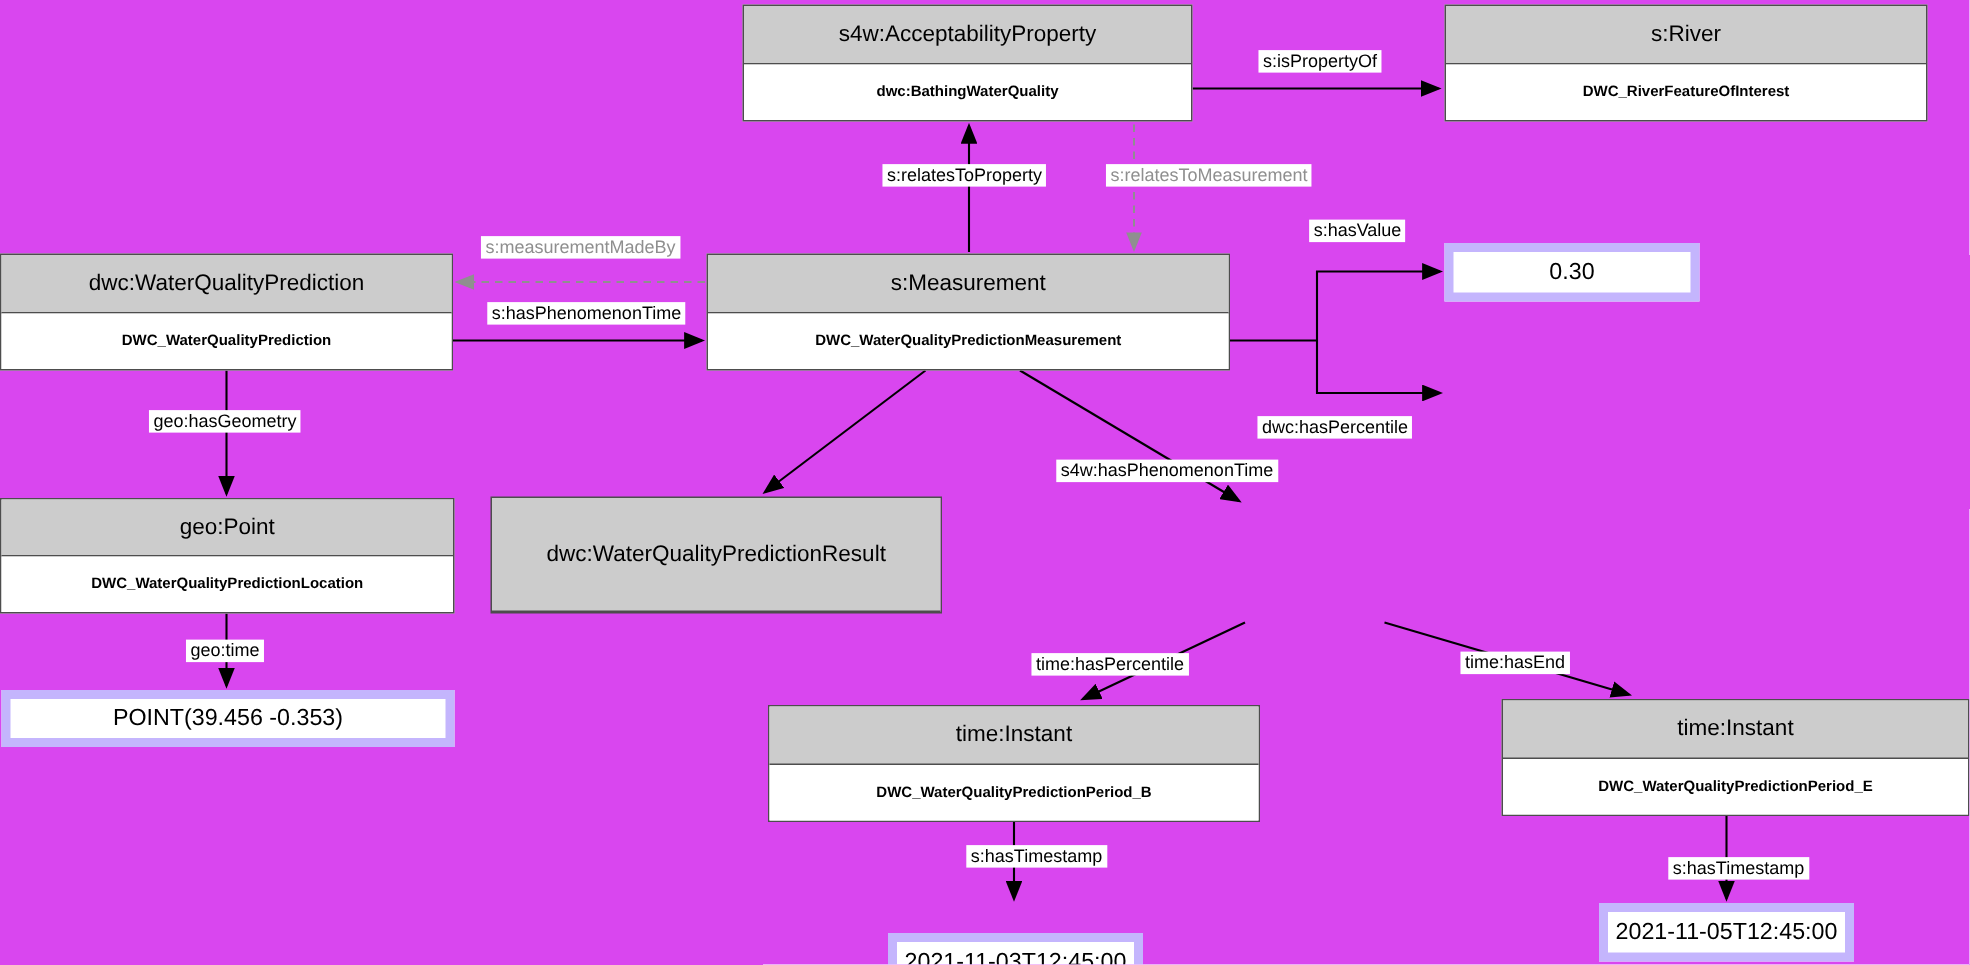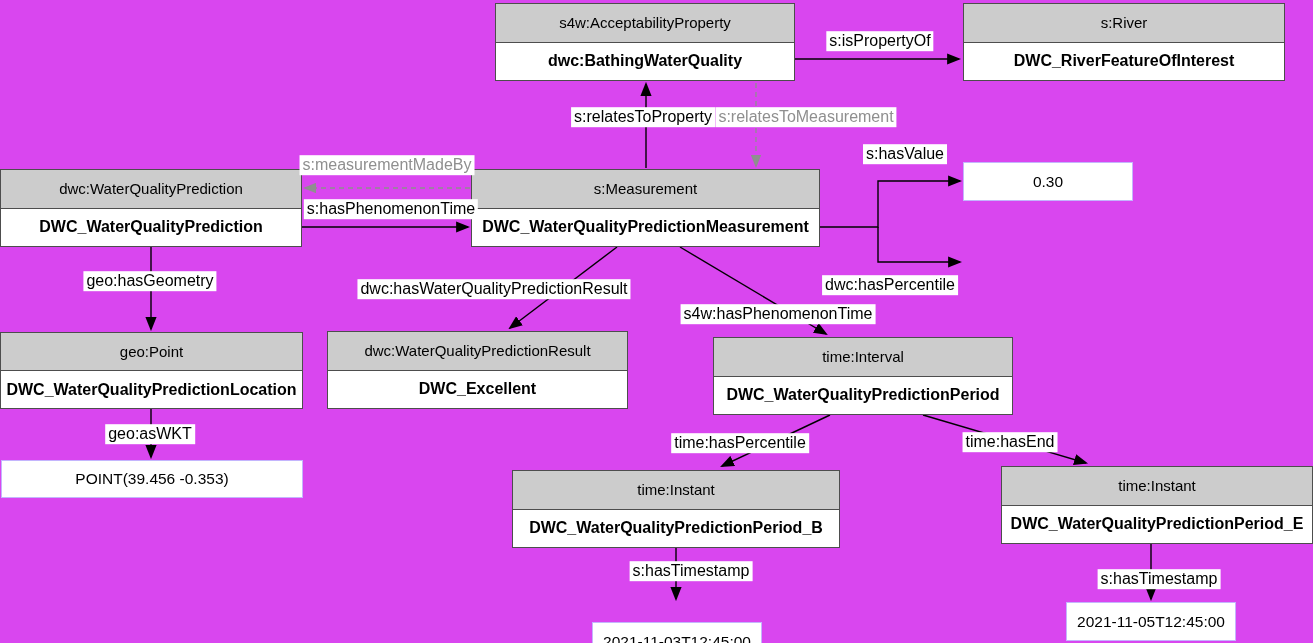--- a/index.html
+++ b/index.html
@@ -18,29 +18,29 @@
     position:absolute;box-sizing:border-box;border:1.5px solid var(--box-border,#4d4d4d);
     background:#fff;display:flex;flex-direction:column;height:78px;
   }
   .node-type{
     flex:1;display:flex;align-items:center;justify-content:center;
     background:var(--header-fill,#ccc);border-bottom:1.5px solid var(--box-border,#4d4d4d);
     font-size:15px;color:#000;white-space:nowrap;
   }
   .node-instance{
     flex:1;display:flex;align-items:center;justify-content:center;
-    font-weight:bold;font-size:16px;color:#000;white-space:nowrap;background:#fff;
+    font-weight:bold;font-size:10px;color:#000;white-space:nowrap;background:#fff;
   }
   .literal{
-    position:absolute;box-sizing:border-box;border:1px solid #c4b5fd;background:#fff;
+    position:absolute;box-sizing:border-box;border:6px solid #c4b5fd;background:#fff;
     display:flex;align-items:center;justify-content:center;font-size:15.5px;color:#000;
     white-space:nowrap;
   }
   .edge-label{
-    position:absolute;transform:translate(-50%,-50%);font-size:16px;color:#000;
+    position:absolute;transform:translate(-50%,-50%);font-size:12px;color:#000;
     background:#fff;padding:1px 3px;white-space:nowrap;line-height:1.1;
   }
   .edge-label.muted{color:var(--muted-label,#8f8f8f);}
 </style>
 </head>
 <body>
 
 <div id="canvas">
 
   <svg id="edges-svg" viewBox="0 0 1313 643" xmlns="http://www.w3.org/2000/svg">
@@ -90,27 +90,22 @@
     <div class="node-instance">DWC_WaterQualityPredictionMeasurement</div>
   </div>
 
   <div class="node" style="left:0px;top:332px;width:303px;height:77px">
     <div class="node-type">geo:Point</div>
     <div class="node-instance">DWC_WaterQualityPredictionLocation</div>
   </div>
 
   <div class="node" style="left:327px;top:331px;width:301px">
     <div class="node-type">dwc:WaterQualityPredictionResult</div>
-    <div class="node-instance">DWC_Excellent</div>
   </div>
 
-  <div class="node" style="left:713px;top:337px;width:300px">
-    <div class="node-type">time:Interval</div>
-    <div class="node-instance">DWC_WaterQualityPredictionPeriod</div>
-  </div>
 
   <div class="node" style="left:512px;top:470px;width:328px">
     <div class="node-type">time:Instant</div>
     <div class="node-instance">DWC_WaterQualityPredictionPeriod_B</div>
   </div>
 
   <div class="node" style="left:1001px;top:466px;width:312px">
     <div class="node-type">time:Instant</div>
     <div class="node-instance">DWC_WaterQualityPredictionPeriod_E</div>
   </div>
@@ -121,21 +116,20 @@
   <div class="literal" style="left:1066px;top:602px;width:170px;height:39px">2021-11-05T12:45:00</div>
 
   <div class="edge-label" style="left:880px;top:41px">s:isPropertyOf</div>
   <div class="edge-label" style="left:643px;top:117px">s:relatesToProperty</div>
   <div class="edge-label muted" style="left:806px;top:117px">s:relatesToMeasurement</div>
   <div class="edge-label muted" style="left:387px;top:165px">s:measurementMadeBy</div>
   <div class="edge-label" style="left:391px;top:209px">s:hasPhenomenonTime</div>
   <div class="edge-label" style="left:905px;top:154px">s:hasValue</div>
   <div class="edge-label" style="left:890px;top:285px">dwc:hasPercentile</div>
   <div class="edge-label" style="left:150px;top:281px">geo:hasGeometry</div>
-  <div class="edge-label" style="left:150px;top:434px">geo:asWKT</div>
-  <div class="edge-label" style="left:494px;top:289px">dwc:hasWaterQualityPredictionResult</div>
+  <div class="edge-label" style="left:150px;top:434px">geo:time</div>
   <div class="edge-label" style="left:778px;top:314px">s4w:hasPhenomenonTime</div>
   <div class="edge-label" style="left:740px;top:443px">time:hasPercentile</div>
   <div class="edge-label" style="left:1010px;top:442px">time:hasEnd</div>
   <div class="edge-label" style="left:691px;top:571px">s:hasTimestamp</div>
   <div class="edge-label" style="left:1159px;top:579px">s:hasTimestamp</div>
 
 </div>
 
 </body></html>

